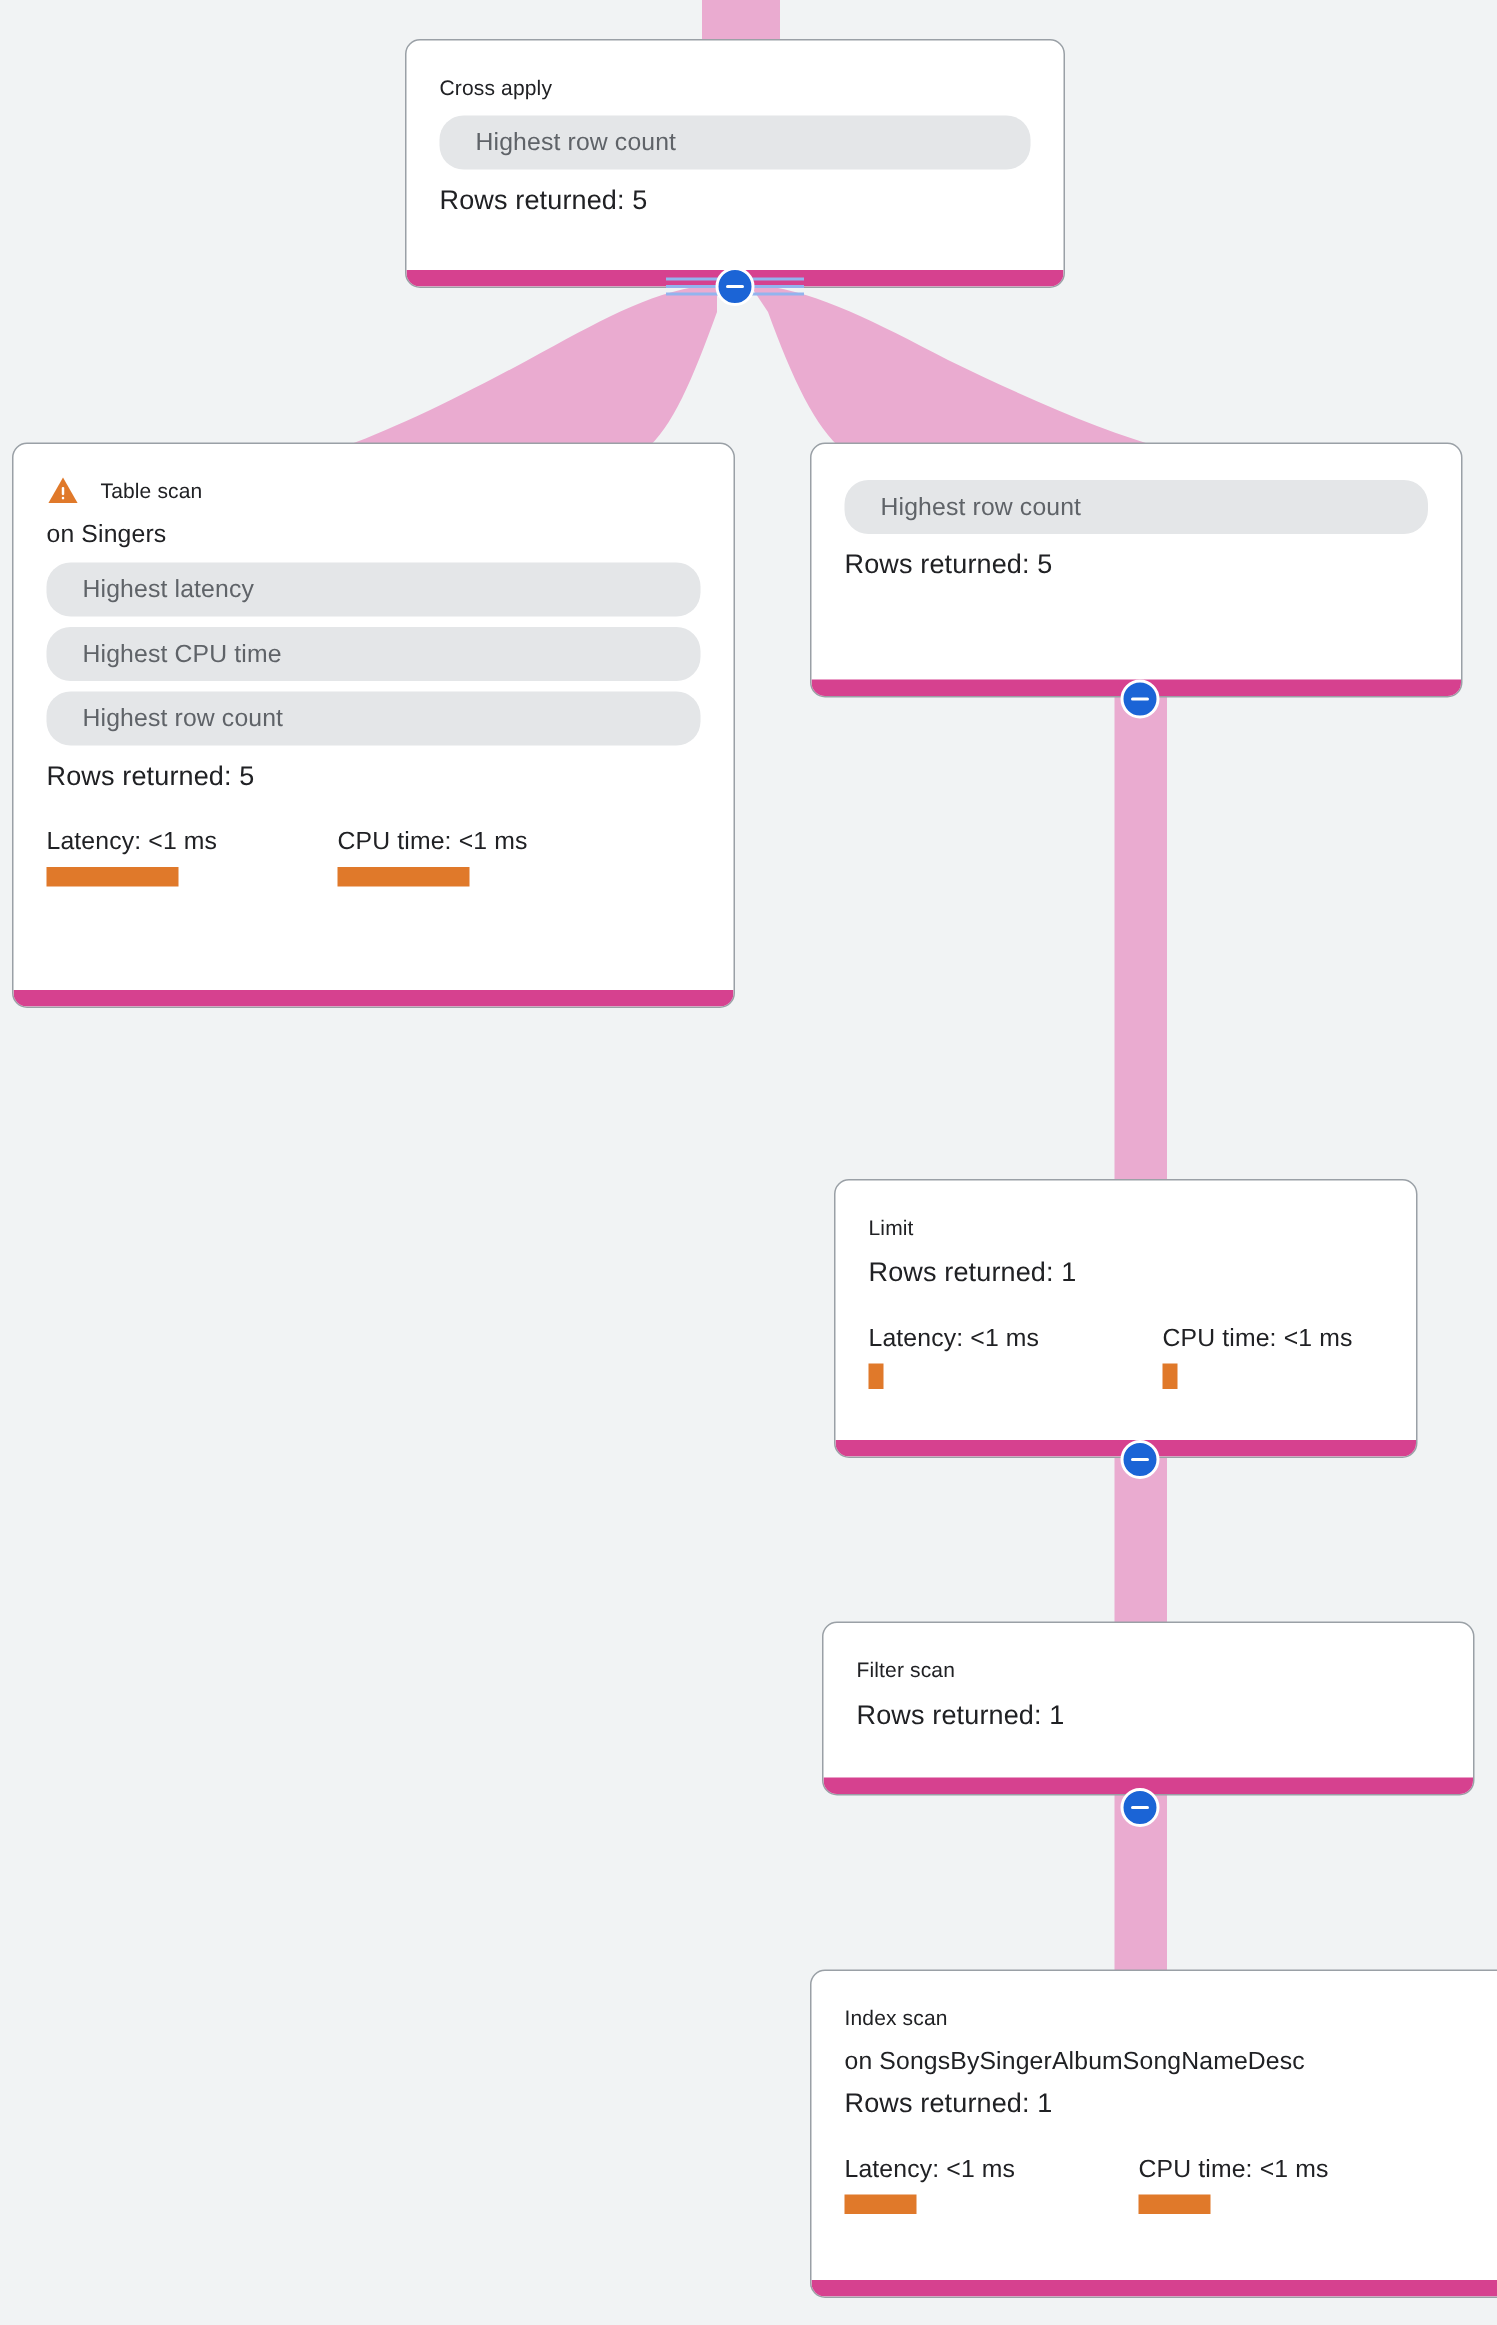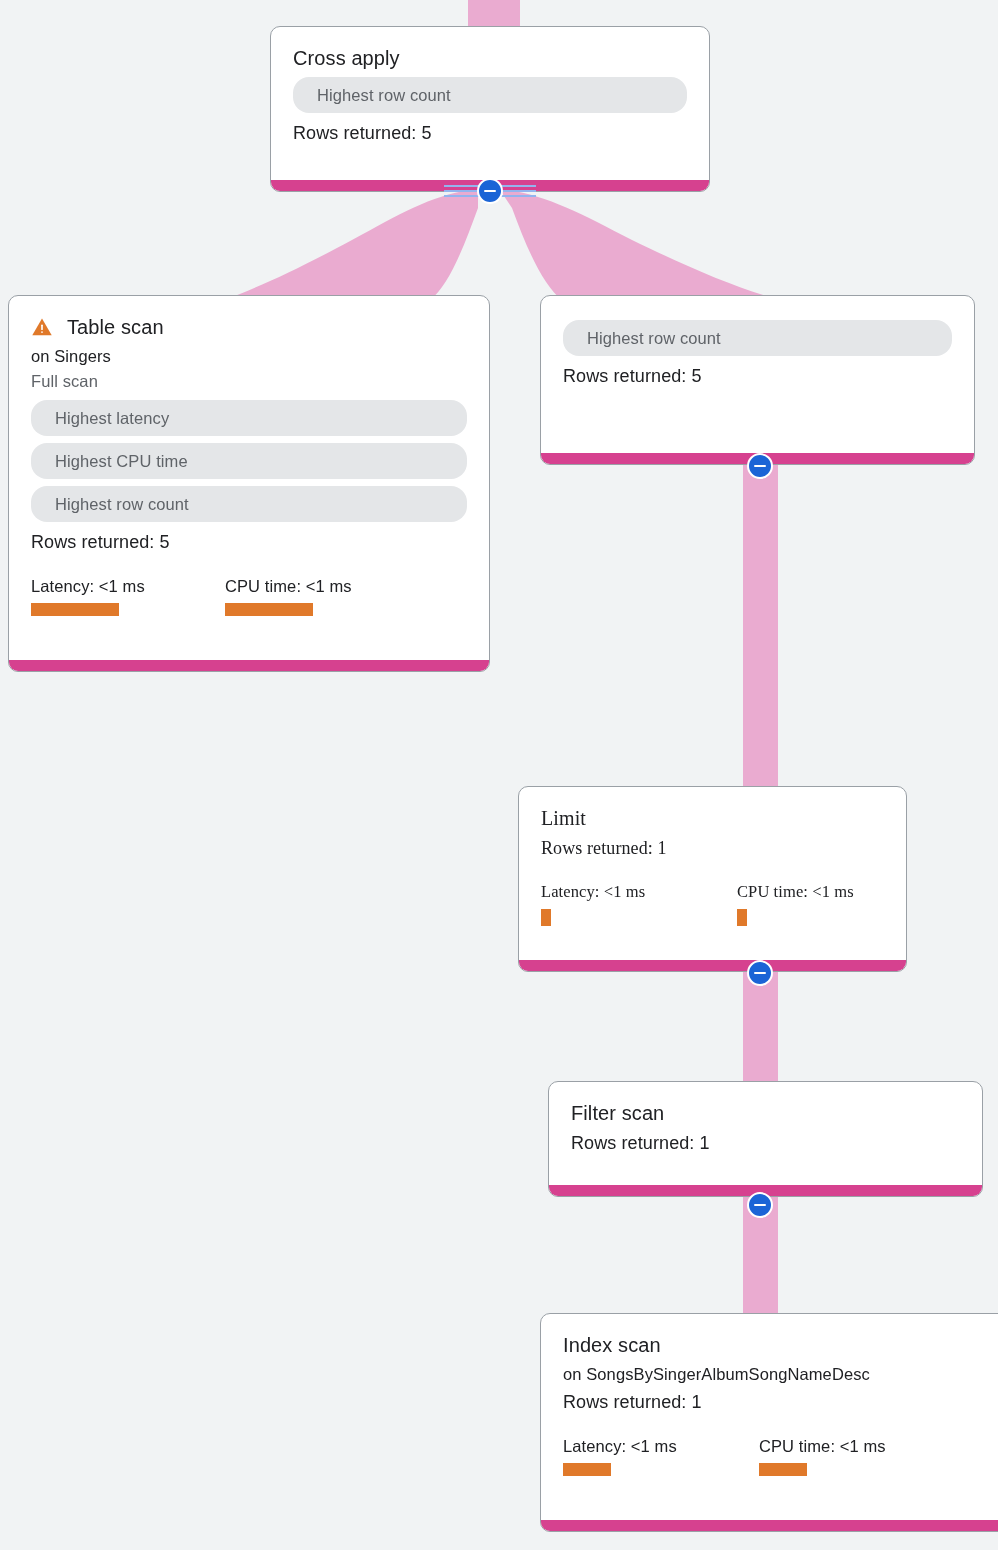--- a/index.html
+++ b/index.html
@@ -51,21 +51,21 @@
     width: 100%;
   }
 
   .node-title-row {
     display: flex;
     align-items: center;
     gap: 14px;
     margin-bottom: 4px;
   }
   .node-title {
-    font-size: 20px;
+    font-size: 14px;
     color: #202124;
     font-weight: 400;
     letter-spacing: 0.1px;
     line-height: 26px;
   }
   .warn-icon {
     flex: 0 0 auto;
     width: 22px;
     height: 22px;
     display: block;
@@ -223,21 +223,20 @@
   <div class="node-body">
     <div class="node-title-row">
       <svg class="warn-icon" viewBox="0 0 24 24">
         <path fill="#e0792a" d="M12 2.6 L22.6 21 L1.4 21 Z"></path>
         <rect fill="#ffffff" x="11.1" y="9.4" width="1.8" height="6" rx="0.8"></rect>
         <rect fill="#ffffff" x="11.1" y="16.6" width="1.8" height="1.9" rx="0.8"></rect>
       </svg>
       <div class="node-title">Table scan</div>
     </div>
     <div class="node-sub">on Singers</div>
-    <div class="node-sub muted">Full scan</div>
     <div class="chips">
       <span class="chip chip-row">Highest latency</span>
       <span class="chip chip-row">Highest CPU time</span>
       <span class="chip chip-row">Highest row count</span>
     </div>
     <div class="rows-line">Rows returned: 5</div>
     <div class="metrics">
       <div class="metric" style="width:194px;">
         <div class="metric-label">Latency: &lt;1 ms</div>
         <div class="metric-bar" style="width:88px;"></div>
@@ -257,21 +256,21 @@
       <span class="chip chip-row">Highest row count</span>
     </div>
     <div class="rows-line">Rows returned: 5</div>
   </div>
   <div class="node-accent"></div>
 </div>
 <div class="collapse-btn" style="left:747px; top:453px;">
   <span class="minus"></span>
 </div>
 
-<div class="node" style="left:518px; top:786px; width:389px; height:186px;font-family:Liberation Serif, serif;">
+<div class="node" style="left:556px; top:786px; width:389px; height:186px;">
   <div class="node-body">
     <div class="node-title-row">
       <div class="node-title">Limit</div>
     </div>
     <div class="rows-line">Rows returned: 1</div>
     <div class="metrics">
       <div class="metric" style="width:196px;">
         <div class="metric-label">Latency: &lt;1 ms</div>
         <div class="metric-bar" style="width:10px; height:17px;"></div>
       </div>

